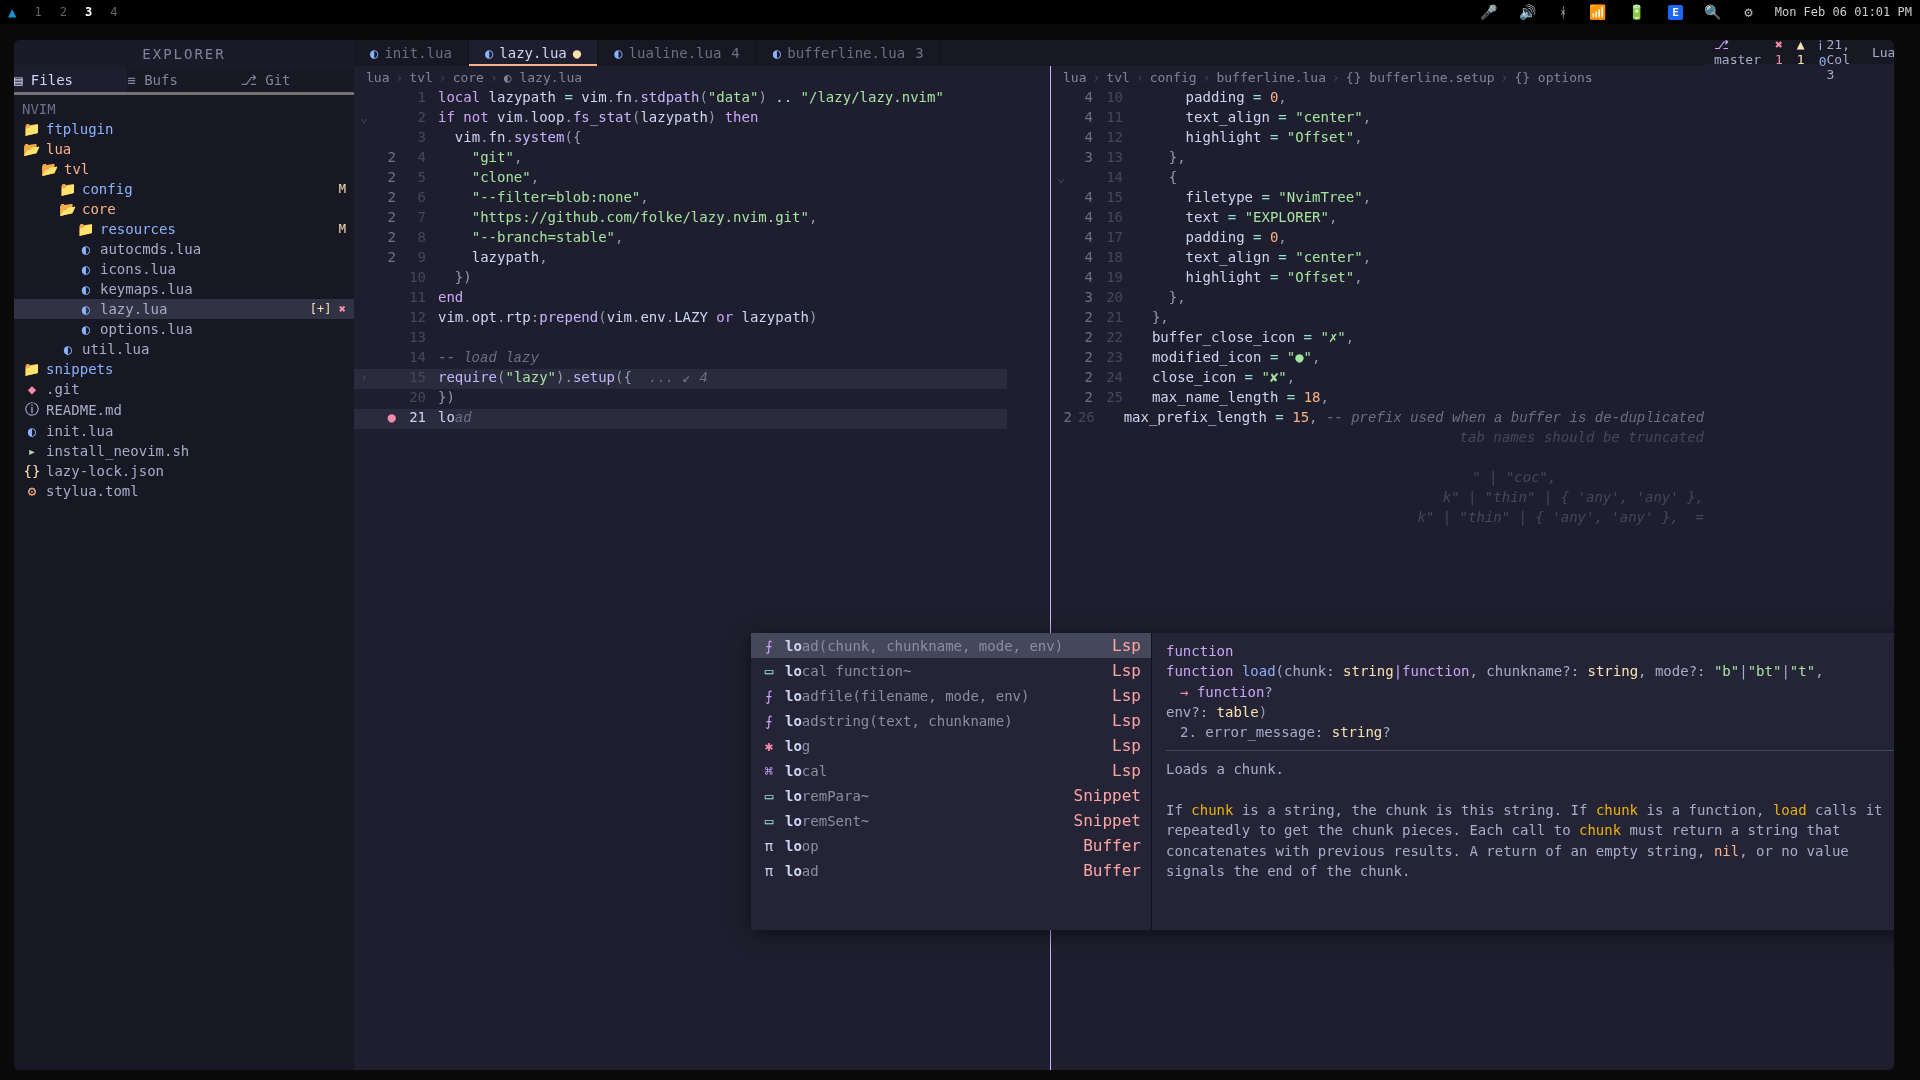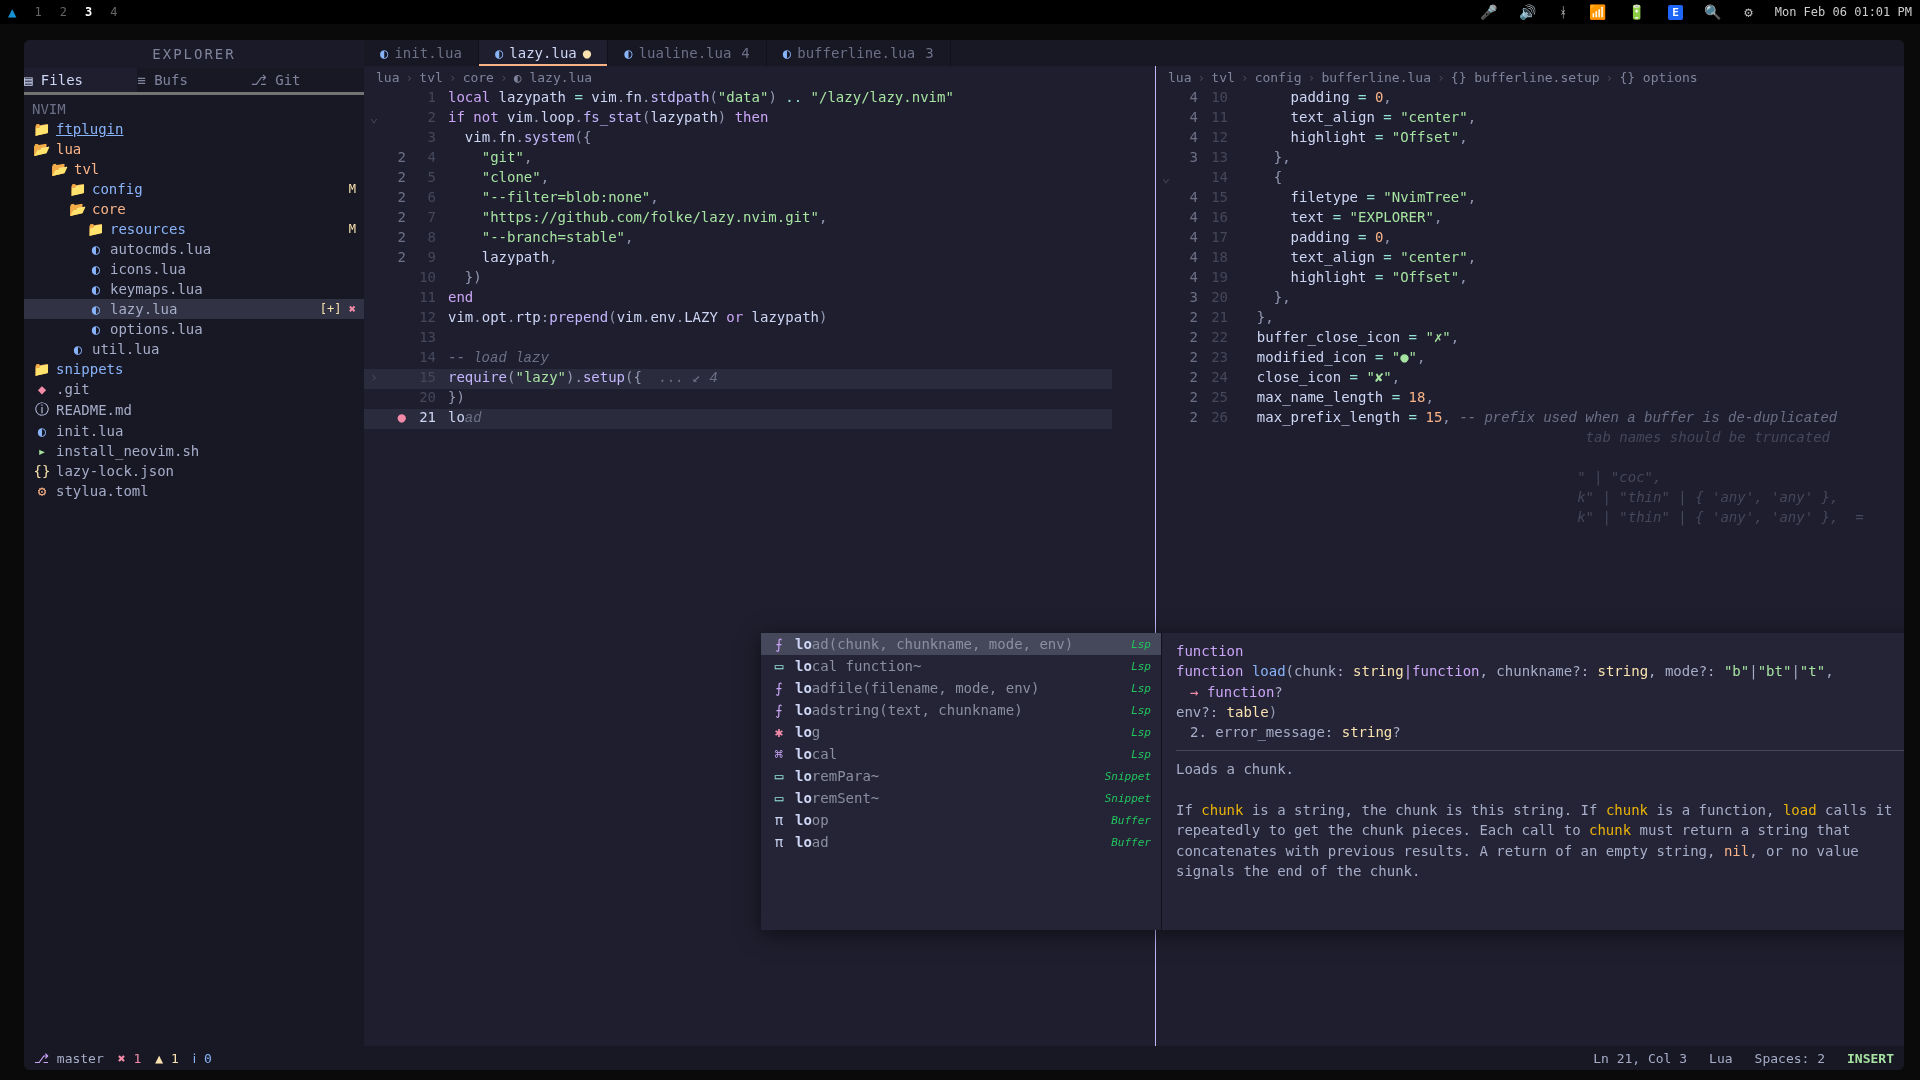--- a/index.html
+++ b/index.html
@@ -24,26 +24,25 @@
 .topbar-left { display:flex; align-items:center; gap:18px; }
 .topbar-right { margin-left:auto; display:flex; align-items:center; gap:22px; color:#ccc; }
 .arch-icon { color:#1793d1; font-size:14px; }
 .ws { color:#666; }
 .ws.active { color:#fff; font-weight:bold; }
 .tray-icon { font-size:14px; color:#bbb; }
 .blue-box { background:#1e66f5; color:#fff; padding:1px 4px; border-radius:2px; font-size:11px; font-weight:bold; }
 
 .window {
   position:absolute;
-  left:24px; top:40px;
+  left:14px; top:40px;
   width:1880px; height:1030px;
   background:#1e1e2e;
   border-radius:6px;
   display:flex;
-  flex-direction:column;
   overflow:hidden;
 }
 
 
 .main { display:flex; flex:1; min-height:0; }
 .explorer {
   width:340px;
   background:#181825;
   display:flex;
   flex-direction:column;
@@ -138,21 +137,21 @@
   z-index:50;
   box-shadow:0 4px 20px rgba(0,0,0,0.5);
 }
 .cmp-list { width:400px; background:#242436; }
 .cmp-row { display:flex; align-items:center; padding:3px 10px; gap:8px; }
 .cmp-row.sel { background:#45475a; }
 .cmp-ico { width:16px; text-align:center; }
 .cmp-text { flex:1; white-space:nowrap; overflow:hidden; }
 .cmp-match { font-weight:bold; color:#cdd6f4; }
 .cmp-rest { color:#8a8fa0; }
-.cmp-src { color:#22c55e; font-size:11px;font-style:italic; }
+.cmp-src { color:#fca5a5; font-size:16px; }
 .cmp-ic-fn { color:#cba6f7; }
 .cmp-ic-var { color:#f38ba8; }
 .cmp-ic-kw { color:#cba6f7; }
 .cmp-ic-snip { color:#94e2d5; }
 .cmp-ic-txt { color:#cdd6f4; }
 
 .cmp-doc {
   width:770px;
   background:#242436;
   padding:8px 14px;
@@ -223,21 +222,21 @@
           <div class="explorer-tab">≡ Bufs</div>
           <div class="explorer-tab">⎇ Git</div>
         </div>
       <div class="tree">
         <div class="tree-row" style="color:#6c7086;">
           <span>NVIM</span>
         </div>
         <div id="tree-body">
             <div class="tree-row" style="padding-left: 8px;">
               <span class="tree-ico folder">📁</span>
-              <span style="color: rgb(137, 180, 250); text-decoration: underline;">ftplugin</span>
+              <span style="color: rgb(137, 180, 250);">ftplugin</span>
             </div>
             <div class="tree-row" style="padding-left: 8px;">
               <span class="tree-ico folder-open">📂</span>
               <span style="color: rgb(250, 179, 135);">lua</span>
             </div>
             <div class="tree-row" style="padding-left: 26px;">
               <span class="tree-ico folder-open">📂</span>
               <span style="color: rgb(250, 179, 135);">tvl</span>
             </div>
             <div class="tree-row" style="padding-left: 44px;">

